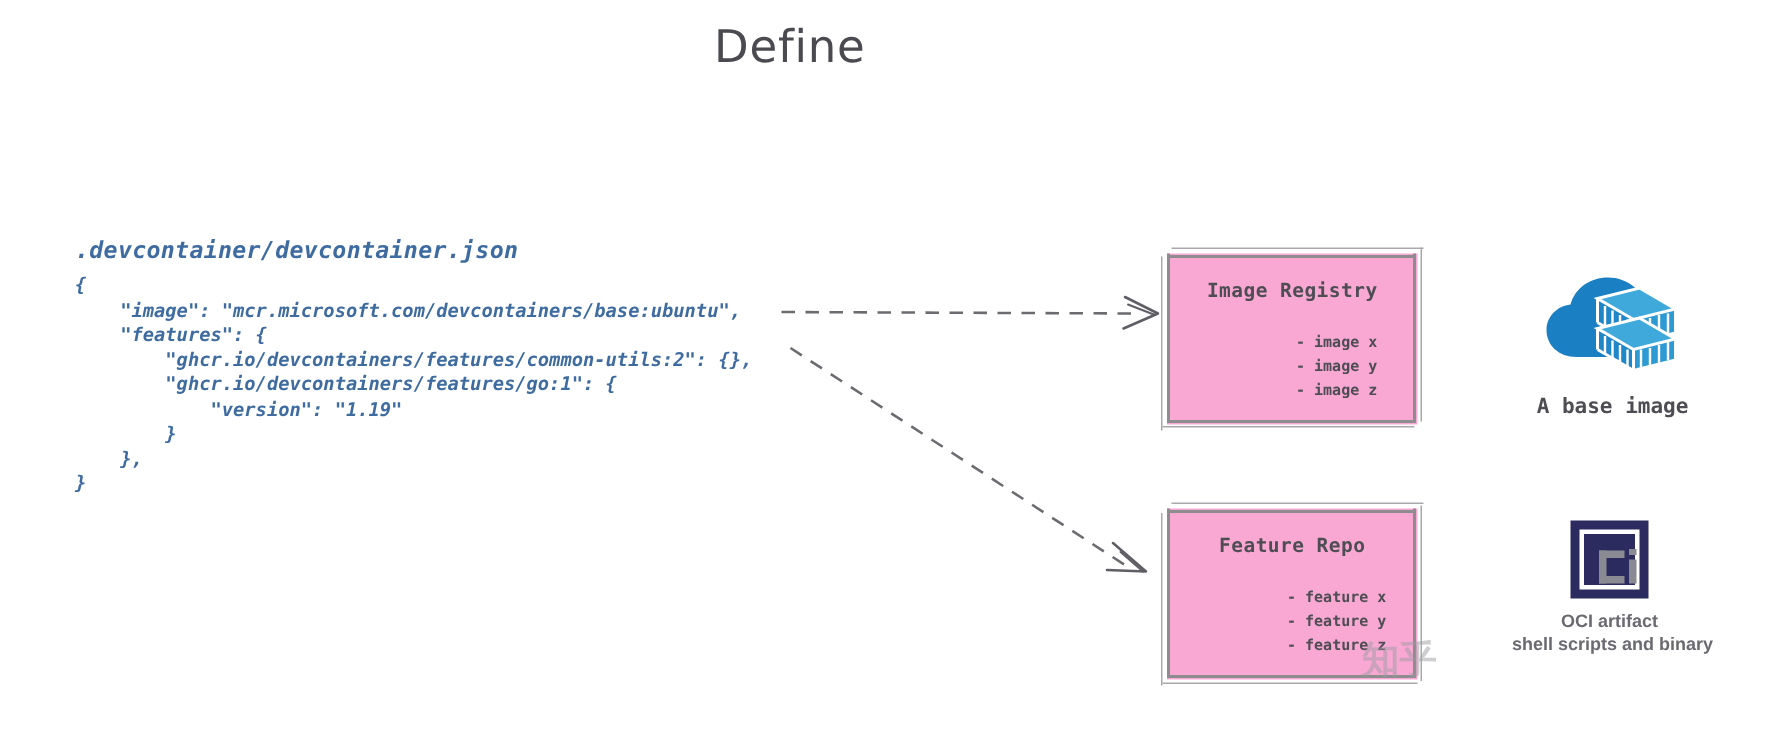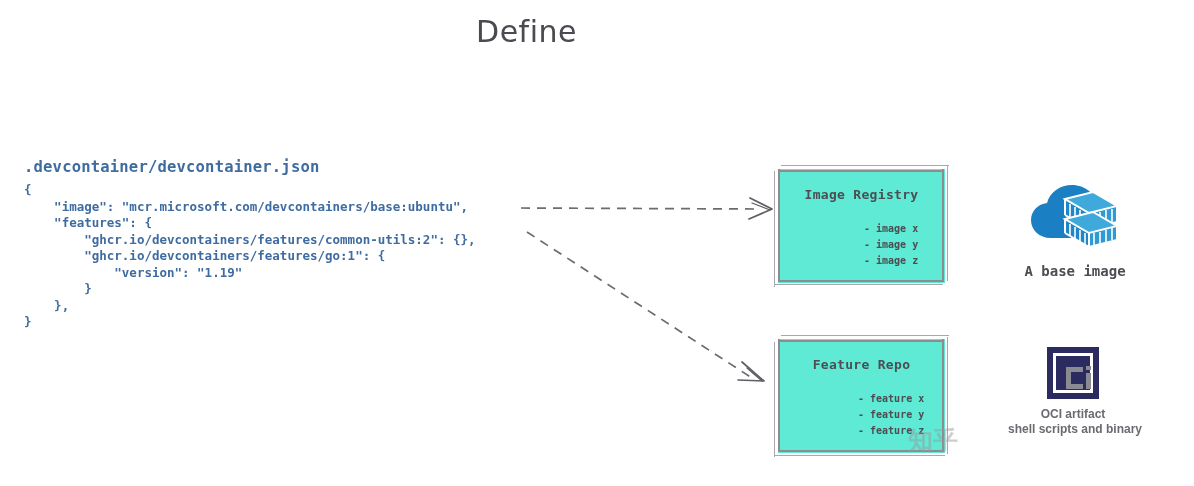--- a/index.html
+++ b/index.html
@@ -27,45 +27,46 @@
     font-family: "DejaVu Sans", sans-serif;
     font-size: 30px;
     font-weight: 400;
     letter-spacing: 0.5px;
     color: #4a4a50;
   }
 
   
   #code-panel {
     position: absolute;
-    left: 24px;
+    left: 50px;
     top: 158px;
     color: #3f6ca0;
     font-family: "DejaVu Sans Mono", monospace;
+    font-style: italic;
   }
   #code-filename {
     font-size: 15.5px;
     font-weight: bold;
     color: #3f6ca0;
     letter-spacing: 0.2px;
     margin-bottom: 6px;
     white-space: pre;
   }
   #code-body {
     font-size: 12.5px;
     line-height: 16.5px;
     color: #3f6ca0;
     white-space: pre;
     font-weight: bold;
   }
 
   
   .sketch-box {
     position: absolute;
-    background: #5eead4;
+    background: #f9a8d4;
     box-sizing: border-box;
   }
   .sketch-box .edge {
     position: absolute;
     background: #8d8d90;
   }
   .sketch-box .edge.h { height: 1.5px; }
   .sketch-box .edge.v { width: 1.5px; }
   .sketch-box .edge.h2 { height: 1.2px; background: #a9a9ad; }
   .sketch-box .edge.v2 { width: 1.2px; background: #a9a9ad; }

